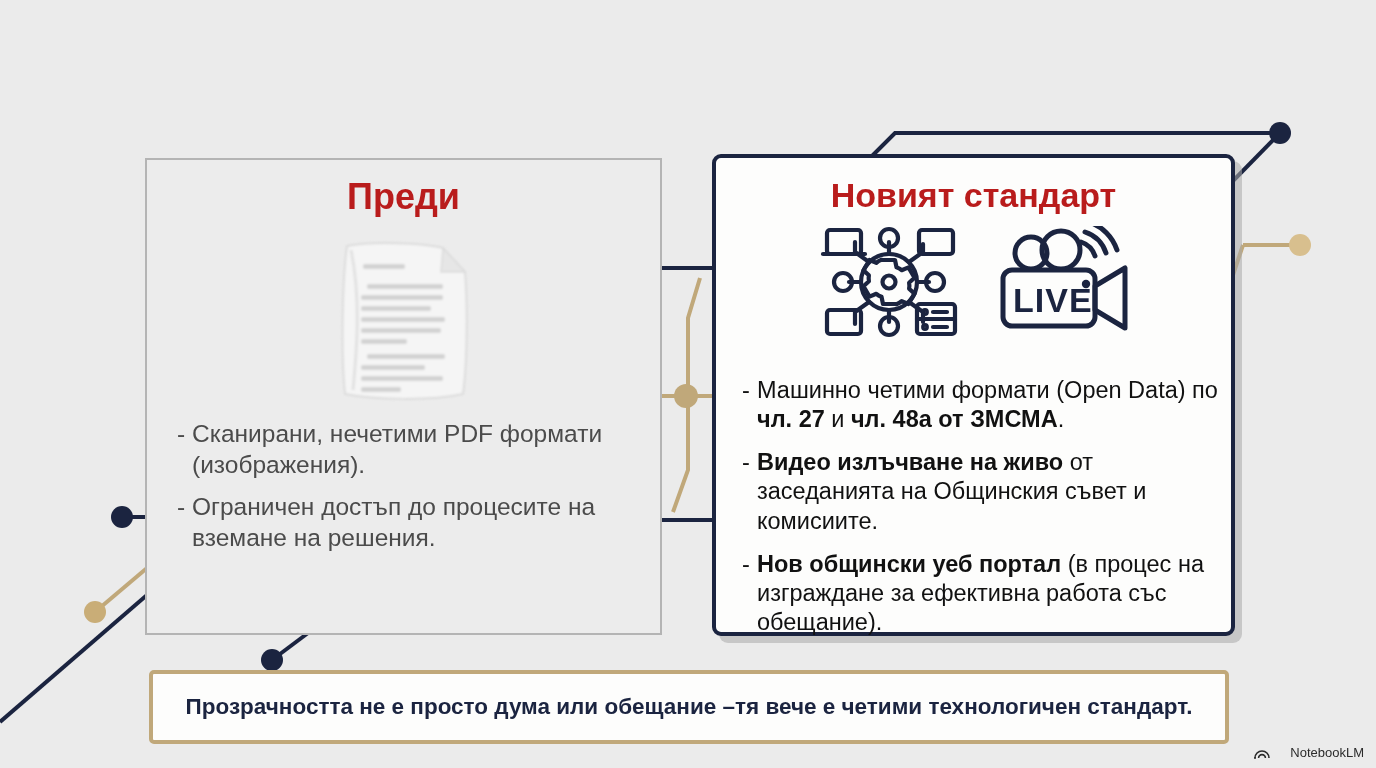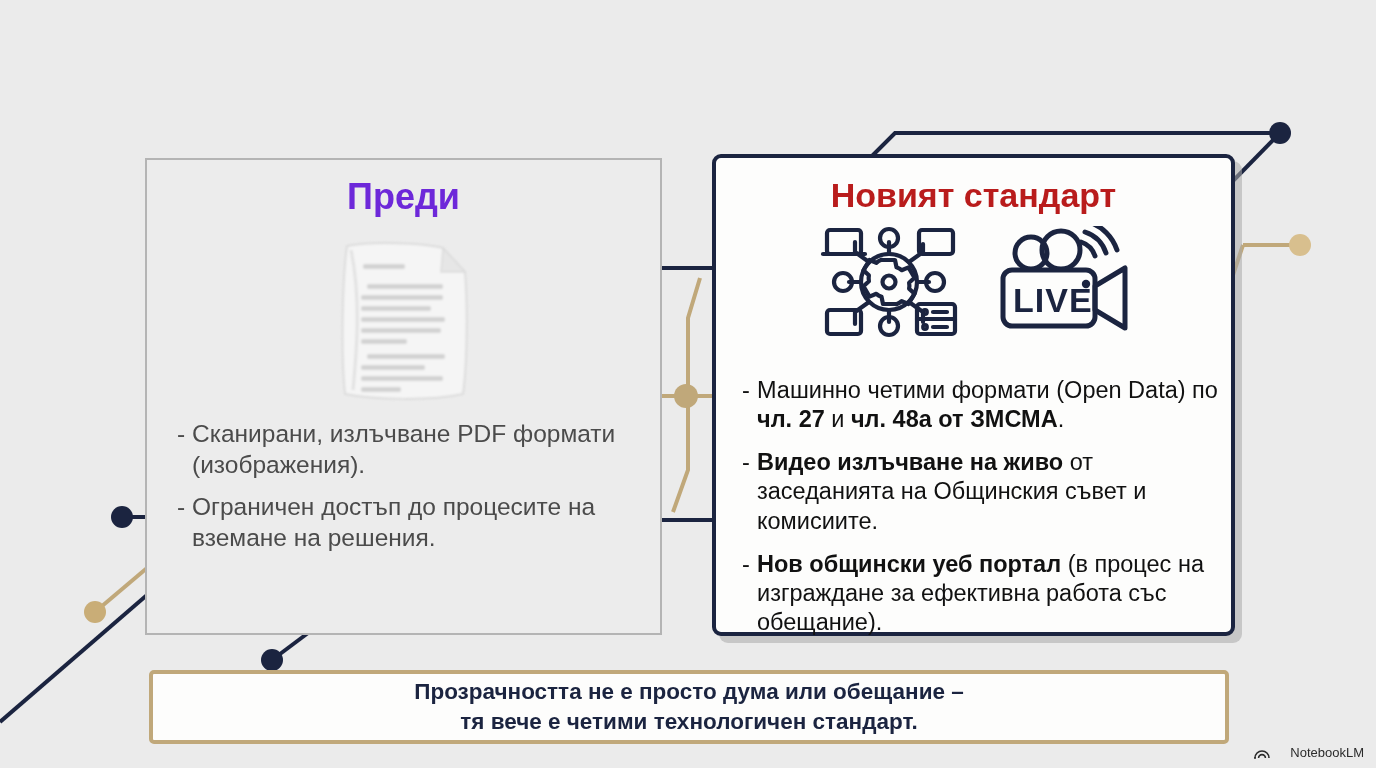--- a/index.html
+++ b/index.html
@@ -36,21 +36,21 @@
     position: absolute;
     left: 145px; top: 158px;
     width: 517px; height: 477px;
     background: #ececec;
     border: 2px solid #b4b4b4;
   }
   #before-title {
     position: absolute; left: 0; top: 16px; width: 100%;
     text-align: center;
     font-size: 36px; font-weight: bold;
-    color: #6d28d9;
+    color: #b91c1c;
   }
   
   #before-doc {
     position: absolute;
     left: 184px; top: 78px;
     width: 148px; height: 168px;
     opacity: .62;
     filter: blur(0.6px);
   }
   #before-bullets {
@@ -98,21 +98,21 @@
   #new-bullets b { font-weight: bold; }
 
   
   #banner {
     position: absolute;
     left: 149px; top: 670px;
     width: 1080px; height: 74px;
     background: #fdfdfc;
     border: 4px solid #c0a87a;
     border-radius: 5px;
-    display: flex; flex-direction: column;
+    display: flex; 
     align-items: center; justify-content: center;
     font-size: 22.5px; font-weight: bold;
     color: #1b2440;
     line-height: 1.34;
   }
 
   
   #watermark {
     position: absolute;
     right: 12px; bottom: 8px;
@@ -180,21 +180,21 @@
           <rect x="30" y="138" width="82" height="5" rx="2"></rect>
           <rect x="30" y="149" width="40" height="5" rx="2"></rect>
         </g>
         <path d="M20 12 C30 60 26 110 22 152" fill="none" stroke="#dcdcdc" stroke-width="3"></path>
       </g>
     </svg>
 
     <div id="before-bullets">
       <div class="b">
         <span class="dash">-</span>
-        <span>Сканирани, излъчване PDF формати (изображения).</span>
+        <span>Сканирани, нечетими PDF формати (изображения).</span>
       </div>
       <div class="b">
         <span class="dash">-</span>
         <span>Ограничен достъп до процесите на вземане на решения.</span>
       </div>
     </div>
   </div>
 
   <div id="new-panel">
     <div id="new-title">Новият стандарт</div>

